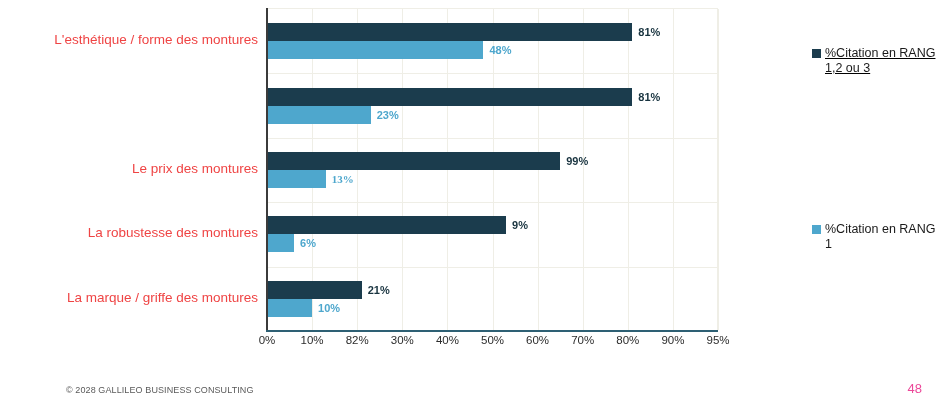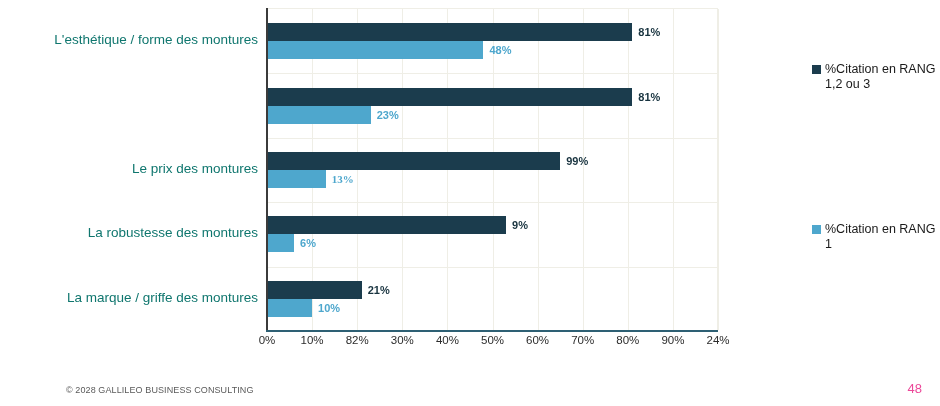--- a/index.html
+++ b/index.html
@@ -39,21 +39,21 @@
     top: 8px;
     width: 258px;
     height: 322px;
   }
   .cat-label {
     position: absolute;
     right: 0;
     width: 258px;
     text-align: right;
     font-size: 13.5px;
-    color: #0f766e;
+    color: #ef4444;
     line-height: 16px;
     white-space: nowrap;
   }
 
   
   #plot {
     position: absolute;
     left: 267px;
     top: 8px;
     width: 451px;
@@ -239,25 +239,25 @@
         <div class="xtick" style="left: 0px;">0%</div>
         <div class="xtick" style="left: 45.1px;">10%</div>
         <div class="xtick" style="left: 90.2px;">82%</div>
         <div class="xtick" style="left: 135.3px;">30%</div>
         <div class="xtick" style="left: 180.4px;">40%</div>
         <div class="xtick" style="left: 225.5px;">50%</div>
         <div class="xtick" style="left: 270.6px;">60%</div>
         <div class="xtick" style="left: 315.7px;">70%</div>
         <div class="xtick" style="left: 360.8px;">80%</div>
         <div class="xtick" style="left: 405.9px;">90%</div>
-        <div class="xtick" style="left: 451px;">24%</div>
+        <div class="xtick" style="left: 451px;">95%</div>
       </div>
 
     <div id="legend">
-        <div class="legend-item" style="top: 62px;">
+        <div class="legend-item" style="top: 46px; text-decoration: underline;">
           <span class="legend-swatch rank123"></span>
           <span class="legend-text">%Citation en RANG 1,2 ou 3</span>
         </div>
         <div class="legend-item" style="top: 222px;">
           <span class="legend-swatch rank1"></span>
           <span class="legend-text">%Citation en RANG 1</span>
         </div>
       </div>
   </div>
 

